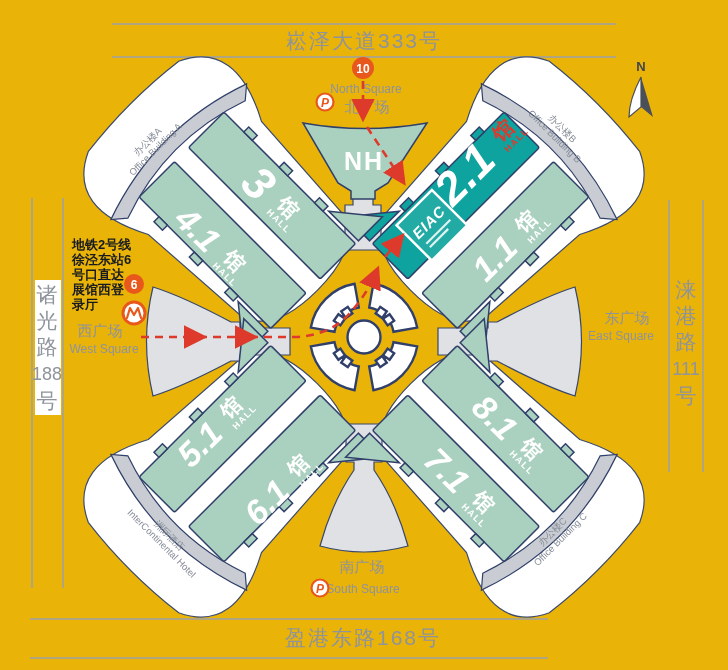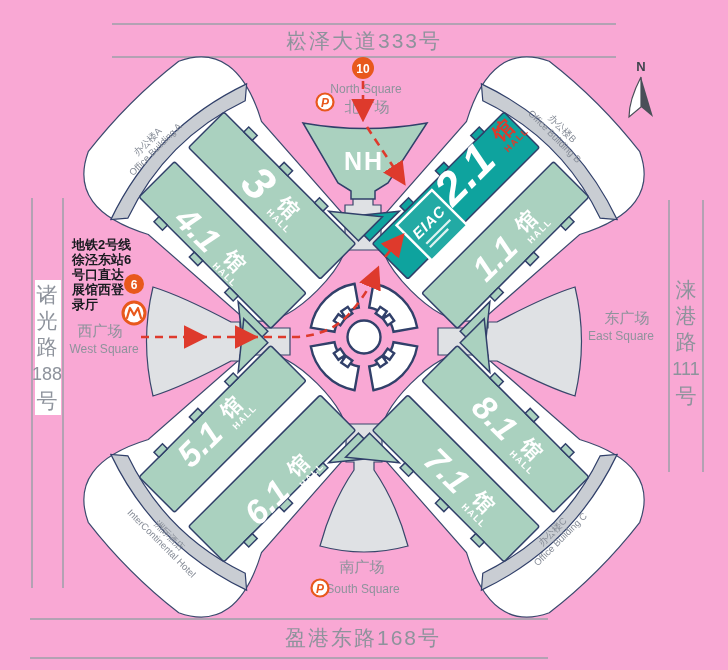--- a/index.html
+++ b/index.html
@@ -1,16 +1,16 @@
 <!DOCTYPE html>
 <html><head>
 <meta charset="utf-8">
 <style>
   html,body{margin:0;padding:0;background:#ffffff;}
-  .stage{width:728px;height:670px;position:relative;background:#f9a8d4;
+  .stage{width:728px;height:670px;position:relative;background:#eab308;
          font-family:"Liberation Sans","DejaVu Sans",sans-serif;}
   svg text{font-family:"Liberation Sans","DejaVu Sans",sans-serif;}
   .ctr{text-anchor:middle;}
   .t-gray{fill:#8e939c;}
   .t-road{font-size:21px;letter-spacing:2px;}
   .t-vert{font-size:21px;}
   .t-vnum{font-size:18px;}
   .t-sq-zh{font-size:15px;}
   .t-sq-en{font-size:12px;}
   .t-note{font-size:13px;font-weight:700;fill:#171a1f;}

